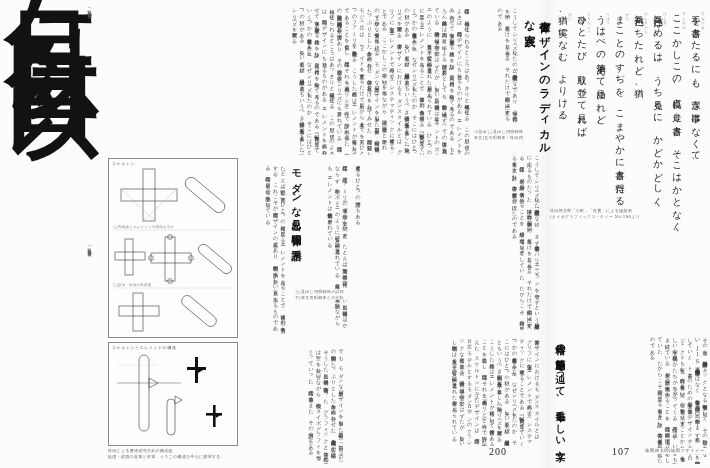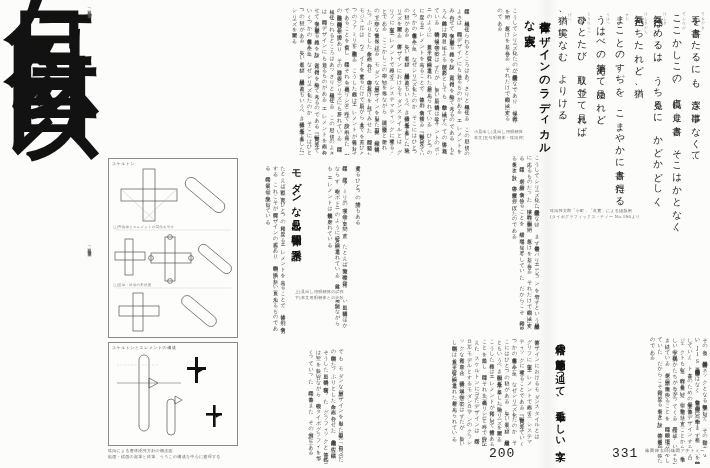--- a/index.html
+++ b/index.html
@@ -55,22 +55,22 @@
   .box1{ left:108px; top:158px; width:128px; height:178px; }
   .box2{ left:108px; top:342px; width:128px; height:102px; }
   .diagram-label{
     position:absolute; left:3px; top:2px; font-size:4px; color:#555; letter-spacing:0.5px;
     background:transparent;
   }
   .diagram-note{
     position:absolute; font-size:3.5px; color:#8a8a8a; letter-spacing:0.2px; white-space:nowrap;
   }
   .folio{
-    position:absolute; font-size:13px; letter-spacing:1px; color:#222;
-    font-family:Liberation Mono, monospace;
+    position:absolute; font-size:10px; letter-spacing:1px; color:#222;
+    font-family:Liberation Serif, serif;
   }
   svg{ display:block; }
 </style>
 </head>
 <body>
 
 <div class="spread">
 
   <div class="gutter"></div>
 
@@ -179,18 +179,18 @@
   <span class="ruby" style="left:587px;">とりならべ</span>
   <span class="ruby" style="left:568px;">げに</span>
 
   <div class="caption" style="left:550px; top:208px; width:90px;">
     <div>味岡伸太郎「小町」「良寛」による組版例</div>
     <div>(タイポグラフィックス・ティー No.190より)</div>
   </div>
 
   <div class="headline h-kokkaku">骨格の筋運動を辿って、毛筆らしい文字</div>
   <div class="dense" style="left:574px; top:334px; width:134px; height:130px;">その後も、日本語書体開発のネックとなる漢字文字数に対して、その活動は衰えない。JIS第一水準・第二水準合計約七千字ではなく、教育漢字と使用頻度の高い約千字をまず整え、残りを段階的に拡張していく。ト書きのための仮名文字の書体もデザインするプロジェクトも進む。既存の骨格を疑い、筆の運動を辿り直すことから、毛筆らしい文字の現代的なかたちが立ち上がってくる。味岡の手は、いまも動き続けている。仮名が日本語の表情を決めることを、味岡は組版の現場で知り尽くしていた。だからこそ骨格の異なる仮名を次々と設計し、書体の選択肢を押し広げたのである。</div>
-  <div class="folio" style="left:612px; top:446px;">331</div>
+  <div class="folio" style="left:612px; top:446px;">107</div>
   <div class="caption" style="left:645px; top:448px; width:64px; font-size:4.5px;">
     <div>味岡伸太郎|味岡アナトミー</div>
   </div>
 
 </div>
 
 </body></html>

